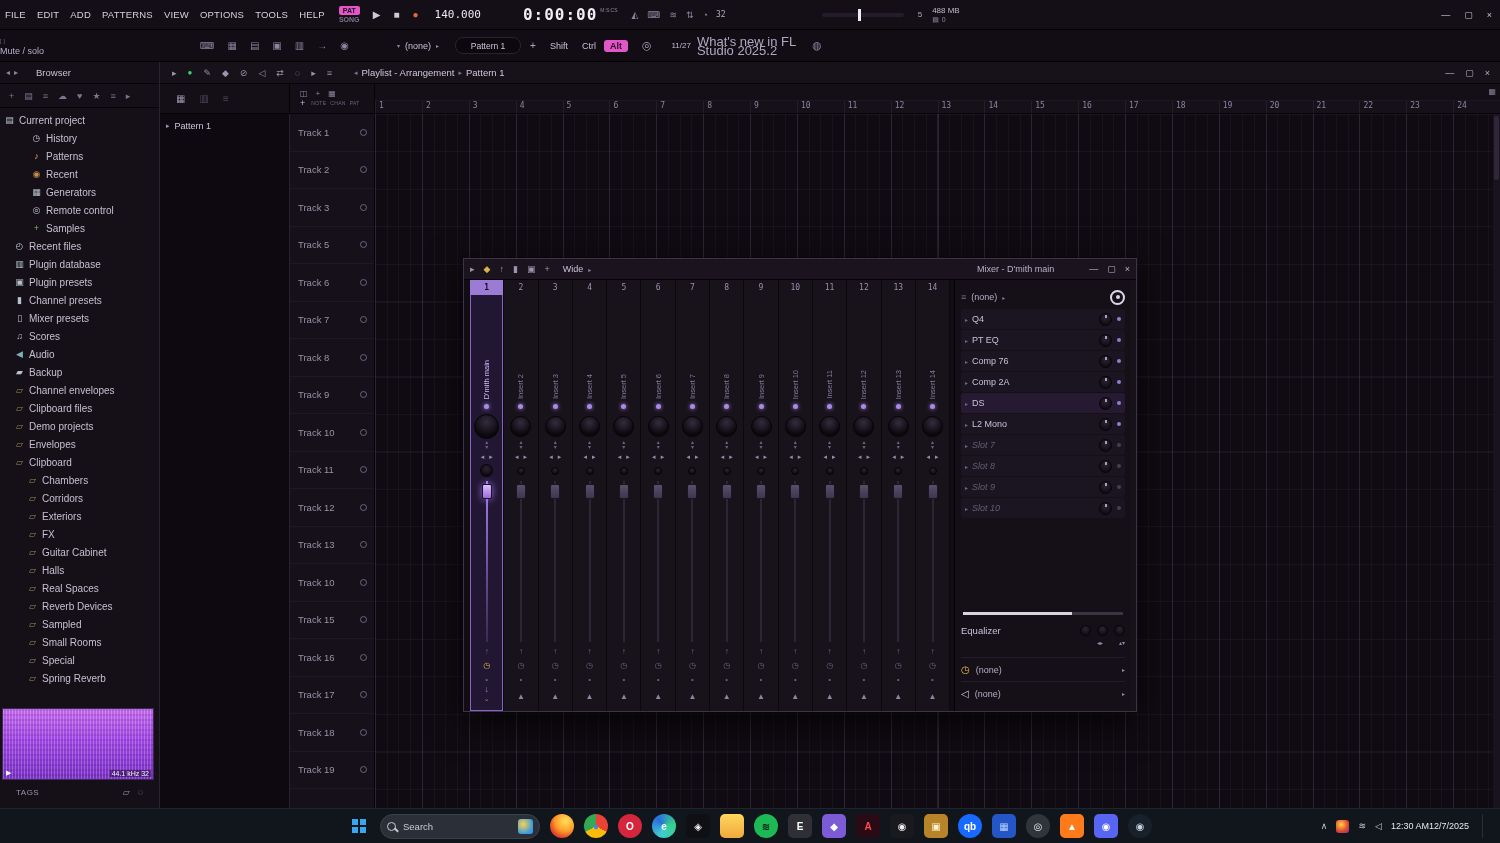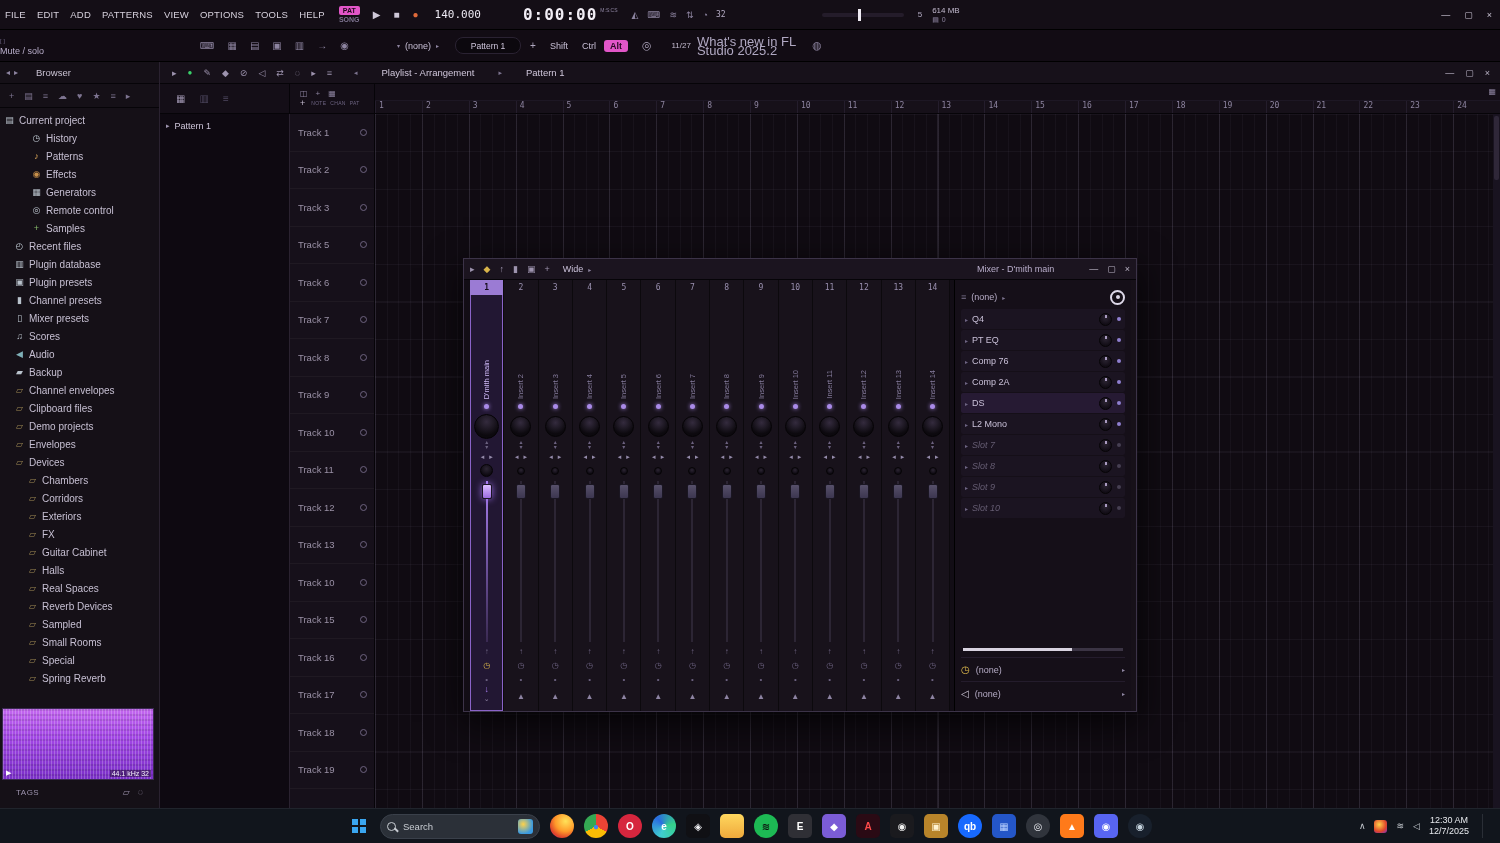--- a/index.html
+++ b/index.html
@@ -75,21 +75,21 @@
   .btags .tlbl{font-size:8px;color:#9d93ae;letter-spacing:.5px}
   .btags .tic{margin-left:auto;display:flex;gap:8px}
   .btags .tic span{font-size:9px;color:#9d93ae}
 
   
   #plwin{position:absolute;left:160px;top:62px;width:1340px;height:746px;background:#120c14}
   .pl-header{height:22px;background:#17111a;border-bottom:1px solid #060408;display:flex;align-items:center}
   .plh-icons{display:flex;gap:11px;align-items:center;padding-left:12px}
   .plh-icons span{font-size:9px;color:#9d93ae}
   .plh-icons .grn{color:#3ad06a;font-size:8px}
-  .plh-title{margin-left:22px;display:flex;align-items:center;gap:24px}
+  .plh-title{margin-left:22px;display:flex;align-items:center;gap:4px}
   .plh-title .t{font-size:9.5px;color:#cfc6da}
   .plh-title .sep{font-size:7px;color:#7d7490}
   .plh-win{margin-left:auto;display:flex;gap:11px;padding-right:10px}
   .plh-win span{font-size:9px;color:#b9b2c4}
   .pl-toolbar{height:30px;border-bottom:1px solid #060408;display:flex;background:#140e17}
   .plt-seg1{width:130px;display:flex;align-items:center;gap:14px;padding-left:16px;border-right:1px solid #060408}
   .plt-seg1 span{font-size:10px;color:#9d93ae}
   .plt-seg1 .dim{color:#4f4860}
   .plt-seg2{width:85px;display:flex;flex-direction:column;justify-content:center;border-right:1px solid #060408;padding-left:10px}
   .plt-seg2 .r1{display:flex;gap:8px}
@@ -207,21 +207,21 @@
   .search-glass{width:9px;height:9px;border:1.5px solid #c8ccd2;border-radius:50%;position:relative;flex:0 0 auto}
   .search-glass::after{content:"";position:absolute;width:5px;height:1.5px;background:#c8ccd2;transform:rotate(45deg);right:-4px;bottom:-1px}
   .tb-search .sv{font-size:9.5px;color:#c8ccd2}
   .tb-search .sw{margin-left:auto;width:15px;height:15px;border-radius:3px;background:radial-gradient(circle at 35% 35%,#ffd24a,#3a9ae0 70%)}
   .tb-icons{margin-left:10px;display:flex;gap:10px;align-items:center}
   .tb-ic{width:24px;height:24px;border-radius:5px;display:flex;align-items:center;justify-content:center;font-size:10px;font-weight:bold}
   .tb-ic.circle{border-radius:50%}
   .tb-tray{margin-left:auto;display:flex;align-items:center;gap:9px;padding-right:14px}
   .tb-tray .tri{font-size:9px;color:#c8ccd2}
   .tb-tray .tcolor{width:13px;height:13px;border-radius:3px;background:radial-gradient(circle at 40% 35%,#ffd24a,#e0452a 60%,#7b2fc8)}
-  .tb-clock{display:flex;flex-direction:column;align-items:center;line-height:11px}
+  .tb-clock{display:flex;flex-direction:row;align-items:flex-start;line-height:11px}
   .tb-clock span{font-size:9px;color:#e6e8ec}
   .tb-edge{width:4px;height:24px;border-left:1px solid #2a2e36;margin-left:4px}
 </style>
 </head>
 <body>
 
 <div id="app">
 
   <div id="titlebar">
     <div class="menus">
@@ -254,21 +254,21 @@
         <span>≋</span>
         <span>⇅</span>
         <span>◔</span>
       </div>
     <span class="count">32</span>
     <div class="hslider">
         <div class="hthumb"></div>
       </div>
     <span class="marker">5</span>
     <div class="memwrap">
-      <div class="mem">614 MB</div>
+      <div class="mem">488 MB</div>
       <div class="diskrow">
         <span>▤</span>
         <span>0</span>
       </div>
     </div>
     <div class="winbtns">
       <span>—</span>
       <span>▢</span>
       <span>×</span>
     </div>
@@ -337,21 +337,21 @@
           <span class="blbl">History</span>
         </div>
 
         <div class="bitem lv1">
           <span class="bic" style="color: rgb(217, 166, 90);">♪</span>
           <span class="blbl">Patterns</span>
         </div>
 
         <div class="bitem lv1">
           <span class="bic" style="color: rgb(201, 144, 74);">◉</span>
-          <span class="blbl">Effects</span>
+          <span class="blbl">Recent</span>
         </div>
 
         <div class="bitem lv1">
           <span class="bic" style="color: rgb(185, 194, 204);">▦</span>
           <span class="blbl">Generators</span>
         </div>
 
         <div class="bitem lv1">
           <span class="bic" style="color: rgb(185, 194, 204);">◎</span>
           <span class="blbl">Remote control</span>
@@ -417,21 +417,21 @@
           <span class="blbl">Demo projects</span>
         </div>
 
         <div class="bitem lv2">
           <span class="bic" style="color: rgb(160, 139, 85);">▱</span>
           <span class="blbl">Envelopes</span>
         </div>
 
         <div class="bitem lv2">
           <span class="bic" style="color: rgb(160, 139, 85);">▱</span>
-          <span class="blbl">Devices</span>
+          <span class="blbl">Clipboard</span>
         </div>
 
         <div class="bitem lv3">
           <span class="bic" style="color: rgb(160, 139, 85);">▱</span>
           <span class="blbl">Chambers</span>
         </div>
 
         <div class="bitem lv3">
           <span class="bic" style="color: rgb(160, 139, 85);">▱</span>
           <span class="blbl">Corridors</span>
@@ -1287,20 +1287,34 @@
               <span class="sr-knob"></span>
               <span class="sr-led"></span>
             </div>
           </div>
         <div class="mx-spacer"></div>
         <div class="vol-row">
           <div class="vol-track">
               <div class="vol-fill"></div>
             </div>
         </div>
+        <div class="eq-row">
+          <span class="eq-lbl">Equalizer</span>
+          <div class="eq-ctrls">
+            <div class="eq-knobs">
+              <i></i>
+              <i></i>
+              <i></i>
+            </div>
+            <div class="eq-arrows">
+              <span>◂▸</span>
+              <span>▴▾</span>
+            </div>
+          </div>
+        </div>
         <div>
 
             <div class="send-row clk">
               <span class="si clk">◷</span>
               <span class="val">(none)</span>
               <span class="ch">▸</span>
             </div>
 
             <div class="send-row spk">
               <span class="si spk">◁</span>

